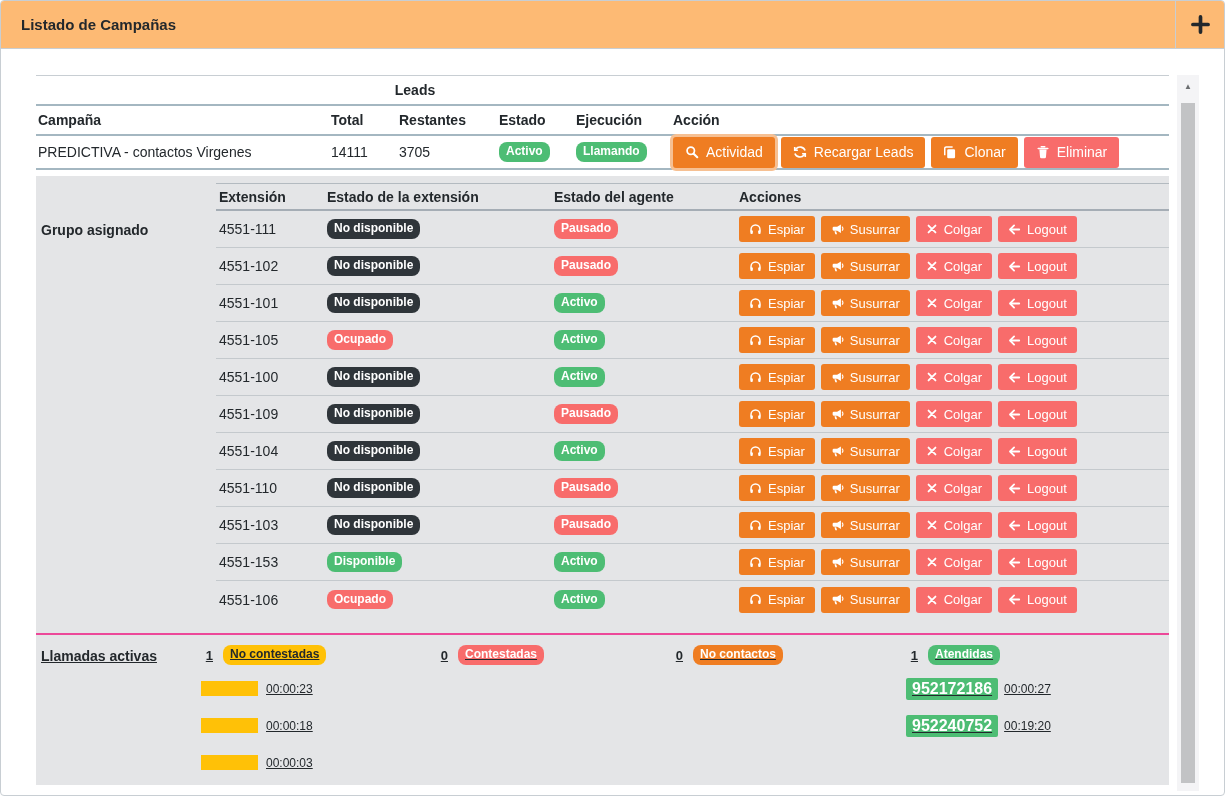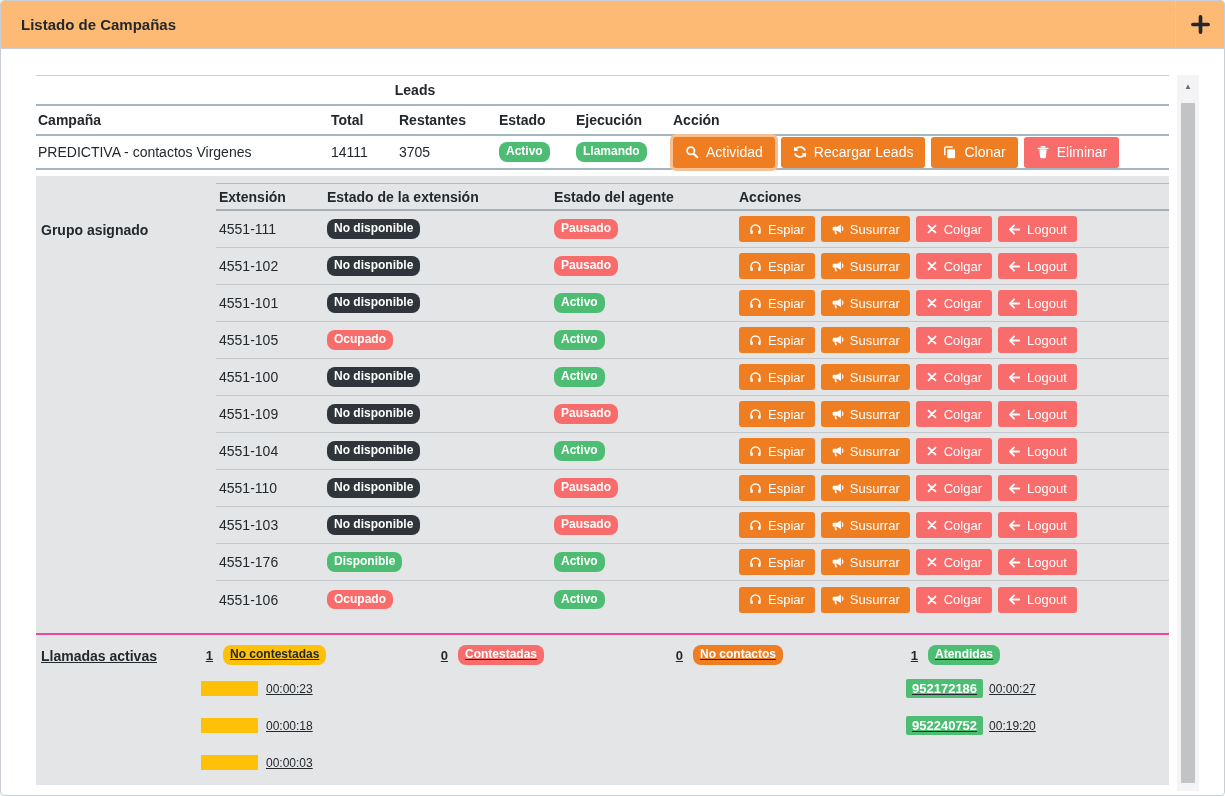--- a/index.html
+++ b/index.html
@@ -64,21 +64,21 @@
   .calls-label { width:165px; font-weight:bold; font-size:14px; padding:13px 0 0 5px; }
   .calls-cols { flex:1; display:flex; padding-top:10px; }
   .call-col { width:235px; }
   .col-header { display:flex; align-items:center; gap:10px; height:20px; padding-left:2px; }
   .call-count { font-weight:bold; font-size:13px; min-width:10px; text-align:right; }
   .bars-list, .attended-list { margin-top:5px; }
   .bar-row { display:flex; align-items:center; height:37px; }
   .bar { width:57px; height:15px; background:var(--warning,#ffc107); margin-right:8px; }
   .bar-time, .att-time { font-size:12px; }
   .att-row { display:flex; align-items:center; height:37px; }
-  .att-badge { background:var(--success,#4dbd74); color:#fff; font-weight:bold; font-size:13px; padding:2px 6px; border-radius:2px; margin-right:6px; }
+  .att-badge { background:var(--success,#4dbd74); color:#fff; font-weight:bold; font-size:16px; padding:2px 6px; border-radius:2px; margin-right:6px; }
 
   
   .scrollbar { position:absolute; top:26px; right:25px; width:22px; height:716px; background:#f4f4f6; }
   .sb-arrow { position:absolute; top:0; left:0; width:22px; height:22px; display:flex; align-items:center; justify-content:center;
               font-size:8px; color:#6b6e70; cursor:pointer; }
   .sb-thumb { position:absolute; top:28px; left:4px; width:14px; height:680px; background:#c2c3c5; cursor:grab; }
 </style>
 </head>
 <body>
 
@@ -570,21 +570,21 @@
                         <path d="M7.5 3L2.5 8l5 5" fill="none" stroke="#fff" stroke-width="2.2" stroke-linecap="round" stroke-linejoin="round"></path>
                         <path d="M3.2 8h10.6" stroke="#fff" stroke-width="2.2" stroke-linecap="round"></path>
                       </svg>
         </span>
         <span class="lbl-logout">Logout</span>
       </button>
     </div>
   </div>
 
   <div class="ext-row">
-    <div class="e-ext">4551-176</div>
+    <div class="e-ext">4551-153</div>
     <div class="e-state"><span class="badge badge-success">Disponible</span></div>
     <div class="e-agent"><span class="badge badge-success">Activo</span></div>
     <div class="e-actions">
       <button class="btn btn-sm btn-orange">
         <span class="ico">
           <svg width="13" height="13" viewBox="0 0 16 16">
                         <path d="M2.5 10V8a5.5 5.5 0 0 1 11 0v2" fill="none" stroke="#fff" stroke-width="1.8"></path>
                         <rect x="1.7" y="8.8" width="3" height="4.8" rx="1.3" fill="#fff"></rect>
                         <rect x="11.3" y="8.8" width="3" height="4.8" rx="1.3" fill="#fff"></rect>
                       </svg>

